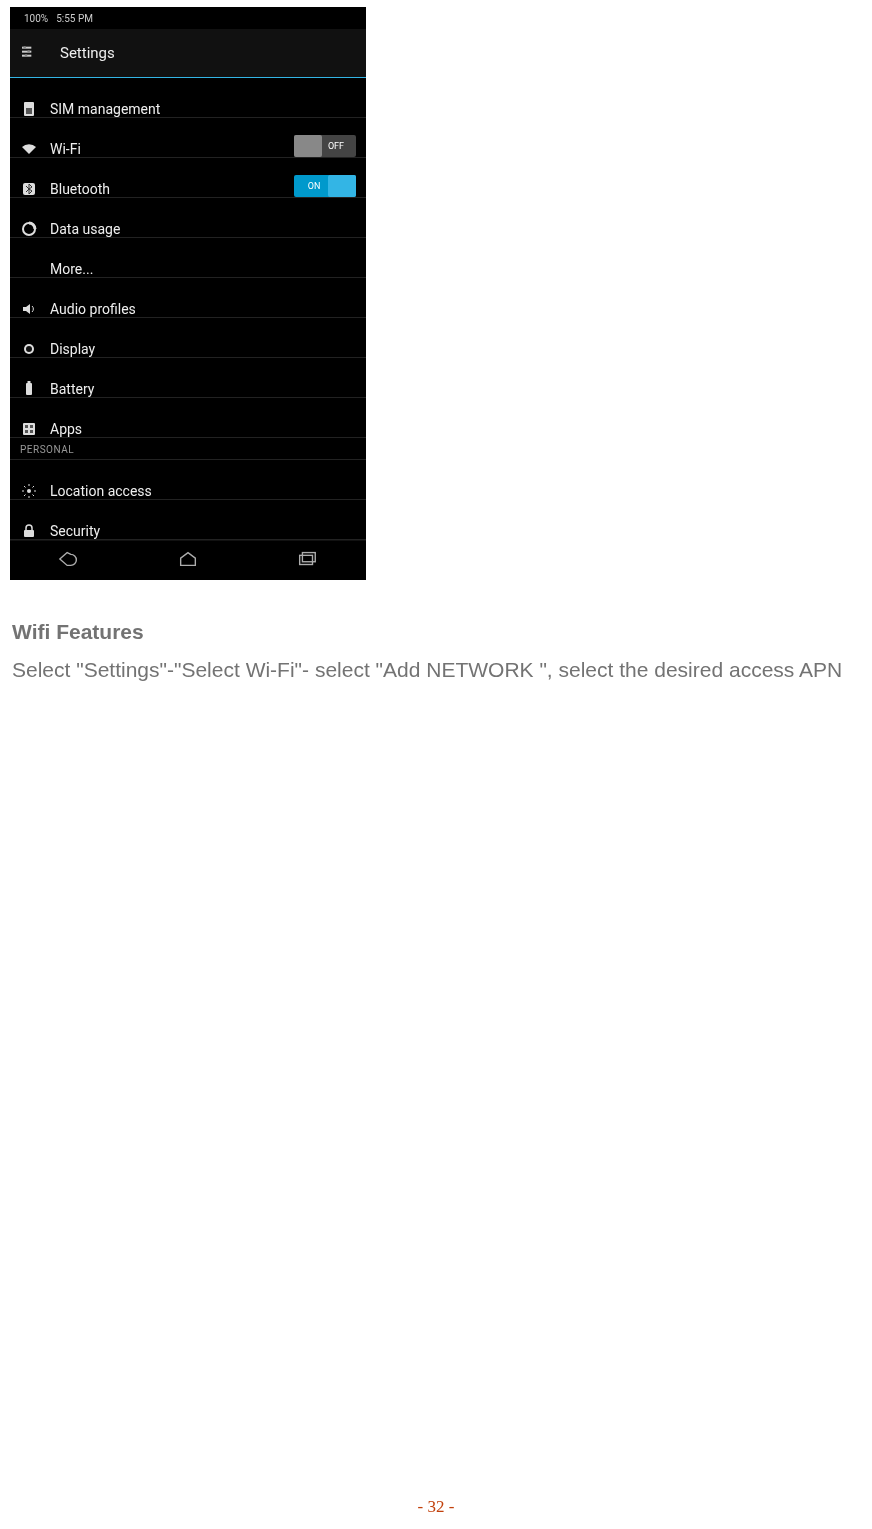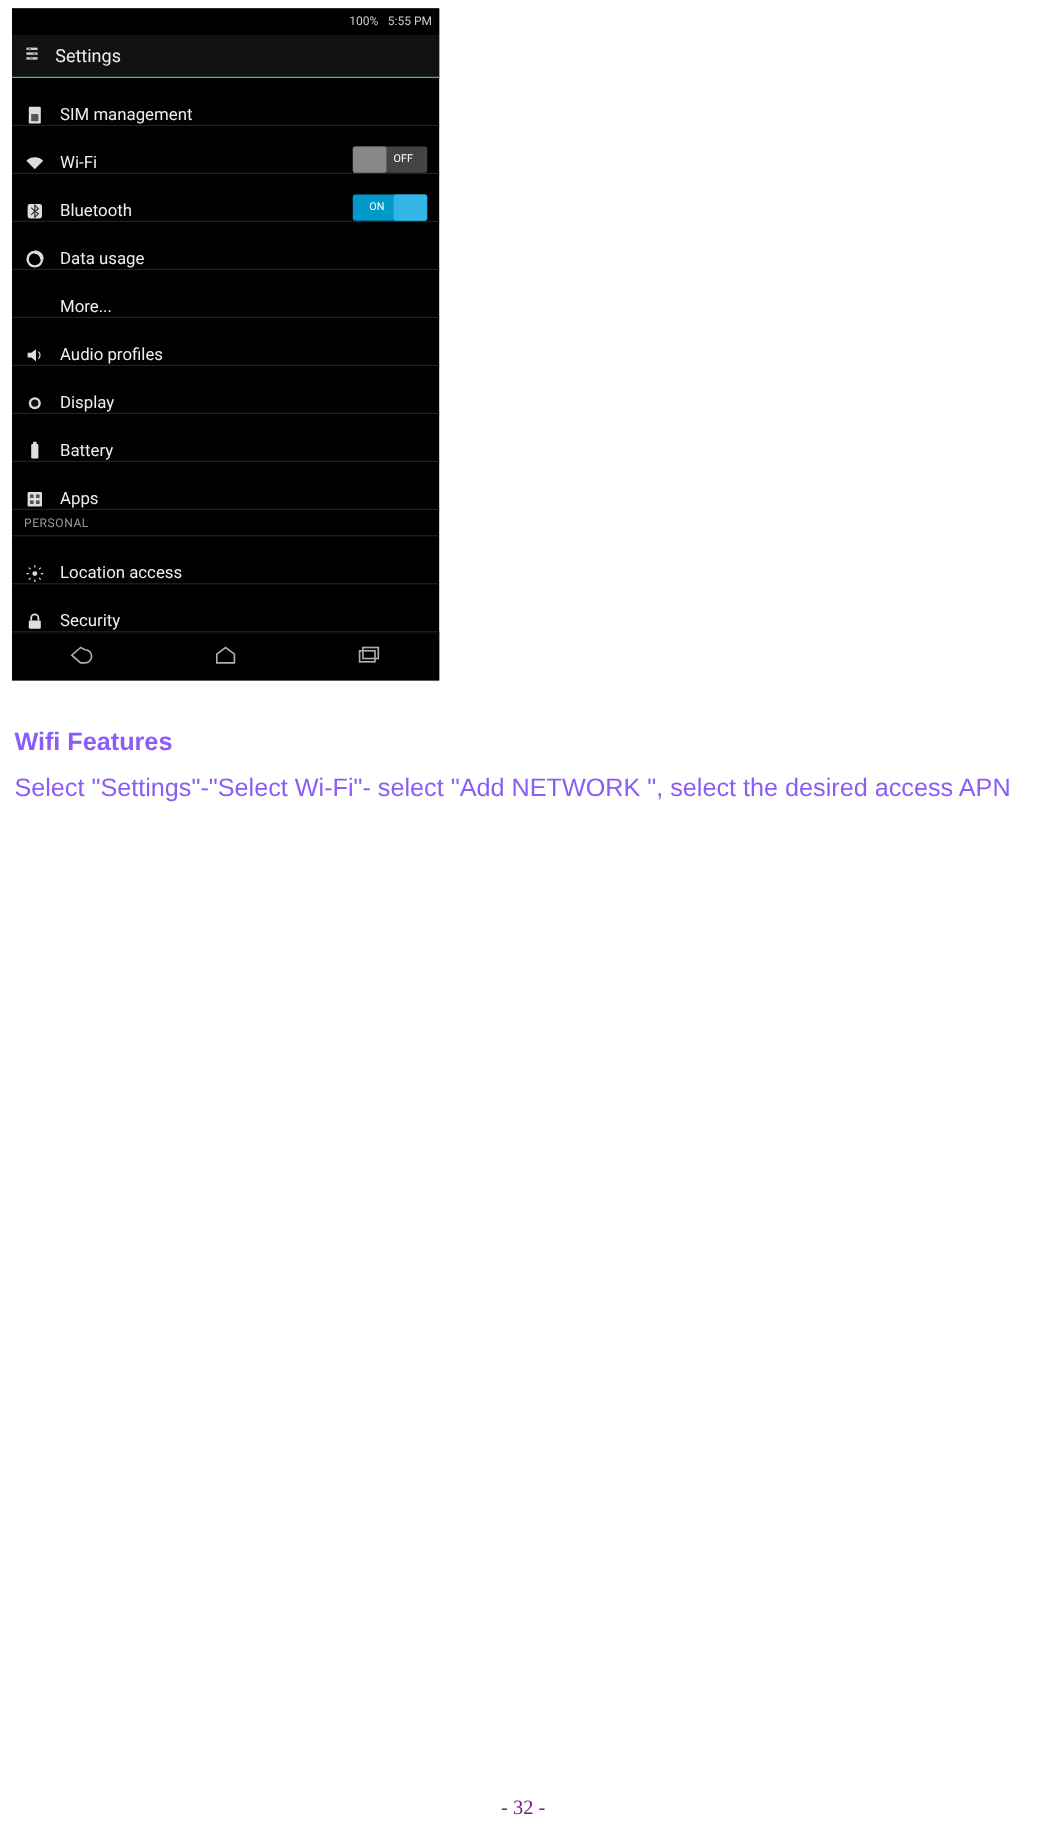--- a/index.html
+++ b/index.html
@@ -13,38 +13,38 @@
     .phone {
       width: 356px;
       margin: 7px 0 0 10px;
       background: #000;
       color: #ddd;
       font-family: Roboto, Arial, sans-serif;
       font-size: 13px;
     }
     .statusbar {
       display: flex;
-      justify-content: flex-end;
+      justify-content: flex-start;
       align-items: center;
       height: 22px;
       padding: 0 6px;
       background: #000;
       font-size: 10px;
       color: #ccc;
     }
     .statusbar .left, .statusbar .right { display: flex; align-items: center; gap: 4px; }
     .statusbar .right span { font-size: 10px; }
     .titlebar {
       display: flex;
       align-items: center;
-      height: 36px;
+      height: 49px;
       padding: 0 10px;
       background: #111;
       border-bottom: 1px solid #33b5e5;
-      gap: 10px;
+      gap: 24px;
     }
     .titlebar .icon svg { width: 16px; height: 16px; }
     .titlebar .title { color: #eee; font-size: 15px; }
     .section-header {
       font-size: 10px;
       color: #999;
       padding: 6px 10px 4px 10px;
       letter-spacing: 0.5px;
       border-bottom: 1px solid #222;
     }
@@ -87,41 +87,41 @@
       justify-content: space-around;
       align-items: center;
       height: 40px;
       background: #000;
       border-top: 1px solid #111;
     }
     .navbar svg { width: 22px; height: 18px; opacity: 0.85; }
 
     .doc-text {
       margin: 40px 10px 0 12px;
-      color: #8b5cf6;
+      color: #737373;
     }
     .doc-text h2 {
       font-size: 21px;
       font-weight: bold;
       font-family: Arial, sans-serif;
       margin-bottom: 12px;
     }
     .doc-text p {
       font-size: 21px;
       font-family: Arial, sans-serif;
       line-height: 1.35;
     }
     .page-num {
       position: absolute;
       bottom: 12px;
       left: 0; right: 0;
       text-align: center;
       font-family: "Times New Roman", serif;
       font-size: 17px;
-      color: #701a75;
+      color: #c2410c;
     }
   </style>
 </head>
 <body>
 
 <div class="phone">
 
   <div class="statusbar">
     <div class="left">
       <span>

